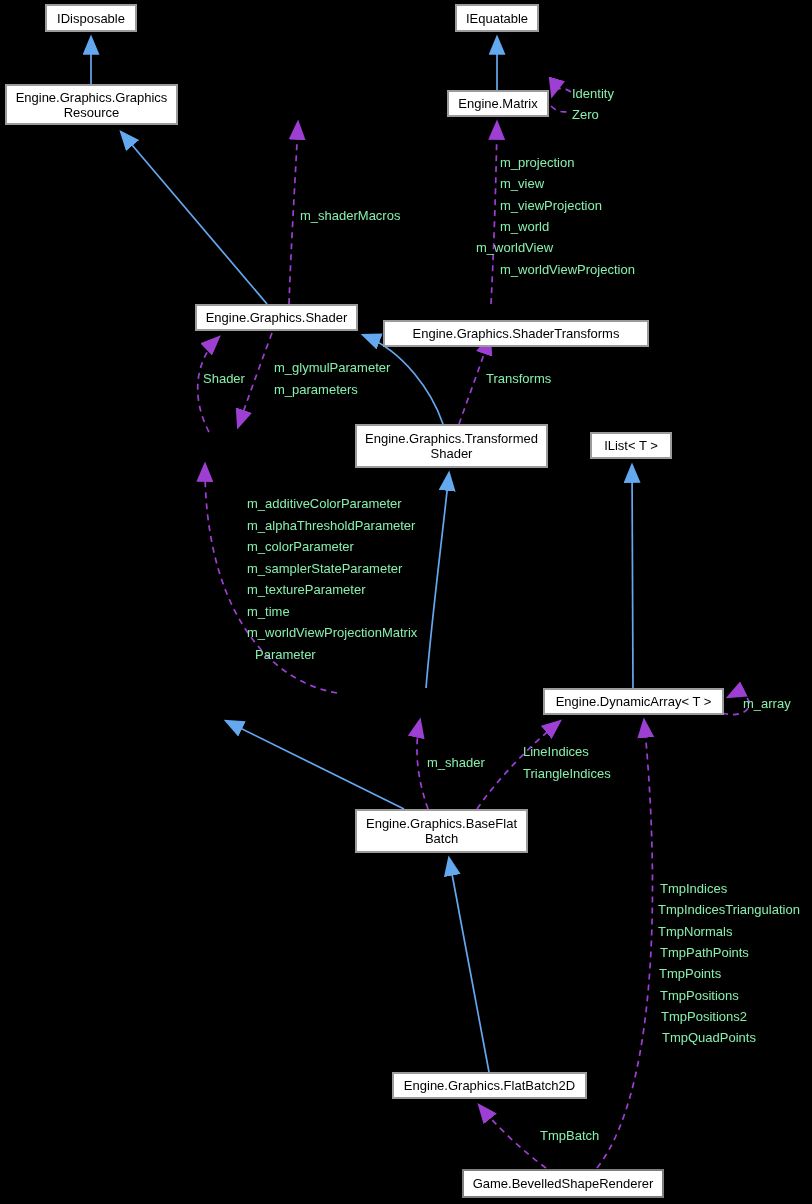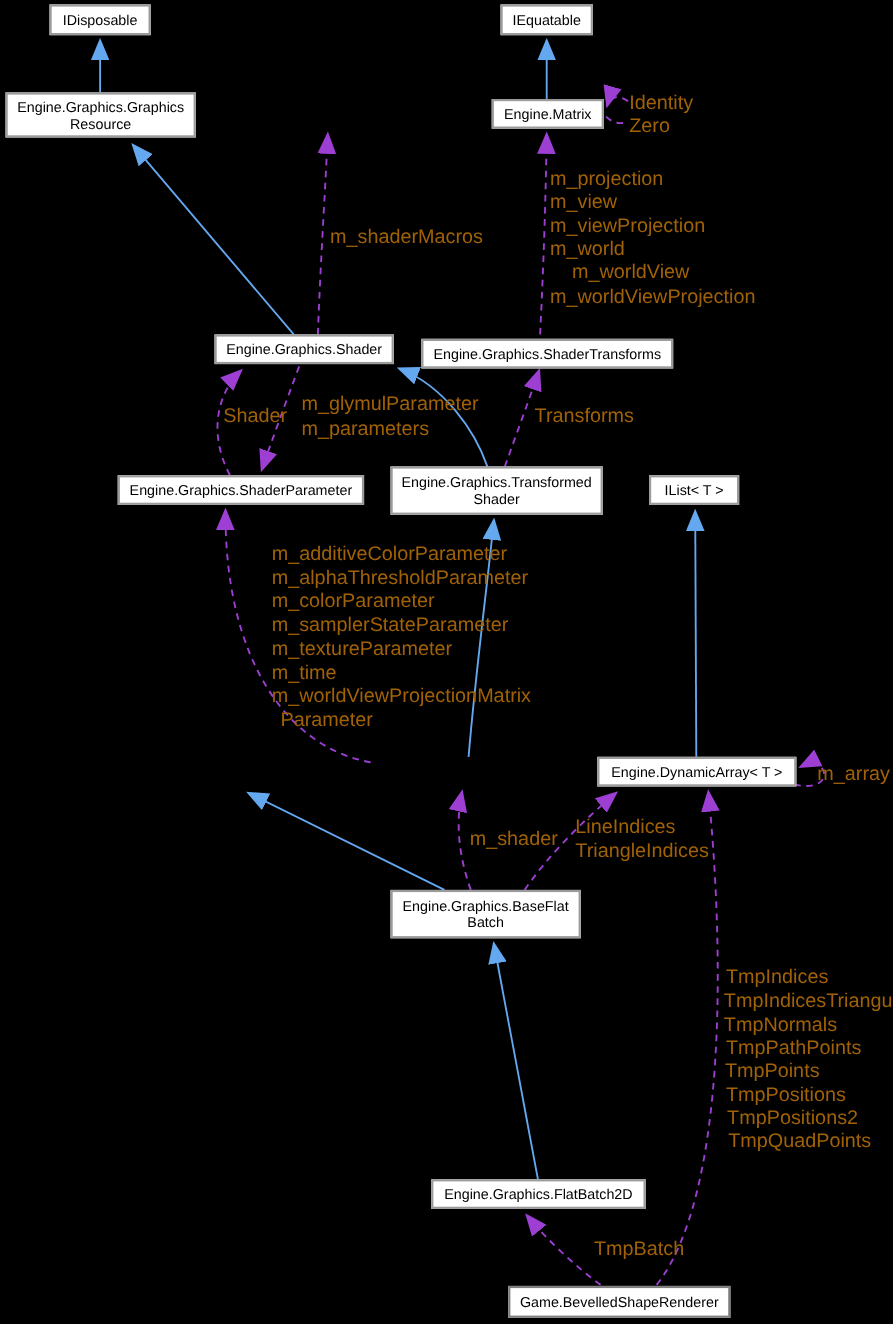--- a/index.html
+++ b/index.html
@@ -3,21 +3,21 @@
 <meta charset="utf-8">
 <style>
   html,body{margin:0;padding:0;background:#000;}
   #canvas{position:relative;width:812px;height:1204px;background:#000;overflow:hidden;
           font-family:"Liberation Sans",sans-serif;}
   #edges{position:absolute;left:0;top:0;width:812px;height:1204px;}
   .node{position:absolute;background:#ffffff;border:2px solid #9b9b9b;box-sizing:border-box;
         display:flex;flex-direction:column;align-items:center;justify-content:center;
         font-size:13px;line-height:15px;color:#000;text-align:center;white-space:nowrap;}
   .node.focal{background:#ffffff;border-color:#7f7f7f;}
-  .elabel{position:absolute;font-size:18px;line-height:15px;color:#a16207;white-space:nowrap;}
+  .elabel{position:absolute;font-size:13px;line-height:15px;color:#86efac;white-space:nowrap;}
 </style>
 </head>
 <body>
 
 <div id="canvas">
 
   <svg id="edges" width="812" height="1204" viewBox="0 0 812 1204">
     <defs>
       <marker id="arrB" viewBox="0 0 12 10" refX="10.5" refY="5" markerWidth="12" markerHeight="10" orient="auto">
         <path d="M0,0 L12,5 L0,10 z" fill="#64a8f0"></path>
@@ -68,26 +68,22 @@
       <span>Resource</span>
     </div>
   <div class="node" style="left:447px;top:90px;width:102px;height:27px;">
       <span>Engine.Matrix</span>
       <span></span>
     </div>
   <div class="node" style="left:195px;top:304px;width:163px;height:27px;">
       <span>Engine.Graphics.Shader</span>
       <span></span>
     </div>
-  <div class="node" style="left:383px;top:308px;width:229px;height:27px;">
+  <div class="node" style="left:383px;top:320px;width:266px;height:27px;">
       <span>Engine.Graphics.ShaderTransforms</span>
-      <span></span>
-    </div>
-  <div class="node" style="left:107px;top:432px;width:224px;height:27px;">
-      <span>Engine.Graphics.ShaderParameter</span>
       <span></span>
     </div>
   <div class="node" style="left:355px;top:424px;width:193px;height:44px;">
       <span>Engine.Graphics.Transformed</span>
       <span>Shader</span>
     </div>
   <div class="node" style="left:590px;top:432px;width:82px;height:27px;">
       <span>IList&lt; T &gt;</span>
       <span></span>
     </div>
@@ -107,21 +103,21 @@
       <span>Game.BevelledShapeRenderer</span>
       <span></span>
     </div>
 
   <div class="elabel" style="left:572px;top:86px;">Identity</div>
   <div class="elabel" style="left:572px;top:107px;">Zero</div>
   <div class="elabel" style="left:500px;top:155px;text-align:right;">m_projection</div>
   <div class="elabel" style="left:500px;top:176px;">m_view</div>
   <div class="elabel" style="left:500px;top:198px;">m_viewProjection</div>
   <div class="elabel" style="left:500px;top:219px;">m_world</div>
-  <div class="elabel" style="left:520px;top:240px;">m_worldView</div>
+  <div class="elabel" style="left:476px;top:240px;">m_worldView</div>
   <div class="elabel" style="left:500px;top:262px;">m_worldViewProjection</div>
   <div class="elabel" style="left:300px;top:208px;">m_shaderMacros</div>
   <div class="elabel" style="left:203px;top:371px;">Shader</div>
   <div class="elabel" style="left:274px;top:360px;">m_glymulParameter</div>
   <div class="elabel" style="left:274px;top:382px;">m_parameters</div>
   <div class="elabel" style="left:486px;top:371px;">Transforms</div>
   <div class="elabel" style="left:247px;top:496px;">m_additiveColorParameter</div>
   <div class="elabel" style="left:247px;top:518px;">m_alphaThresholdParameter</div>
   <div class="elabel" style="left:247px;top:539px;">m_colorParameter</div>
   <div class="elabel" style="left:247px;top:561px;">m_samplerStateParameter</div>

